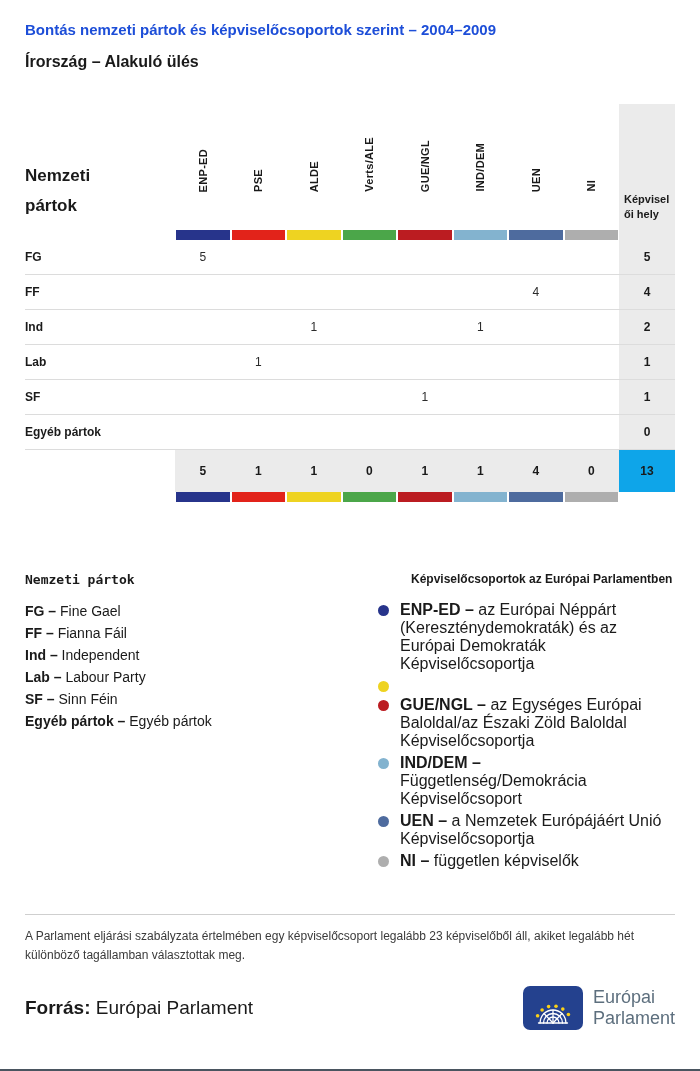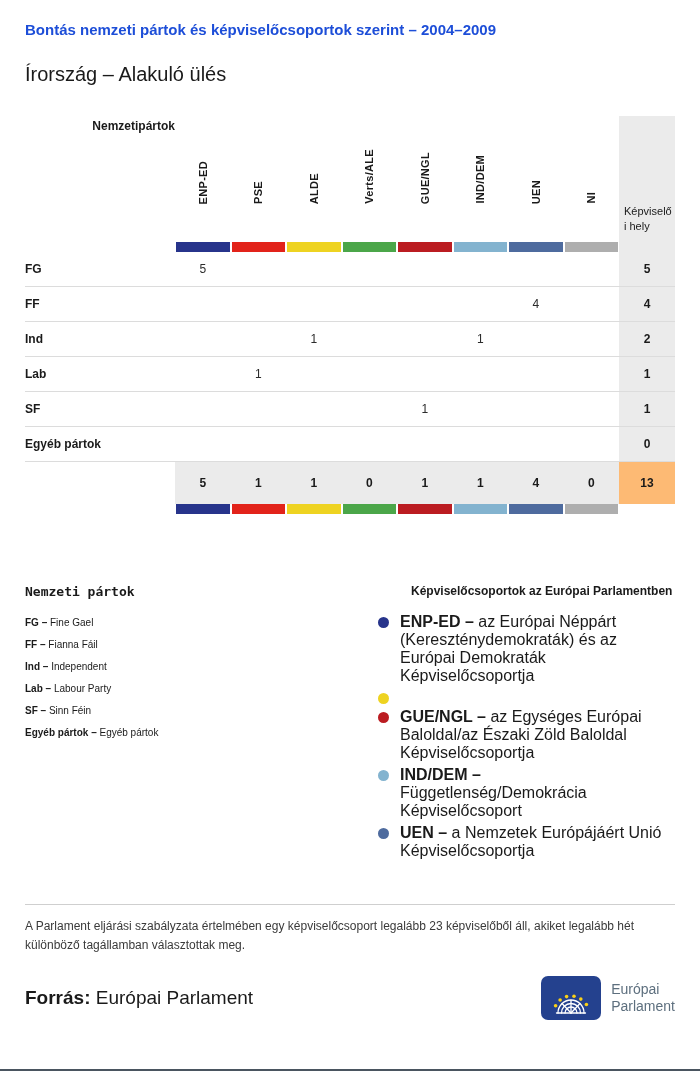--- a/index.html
+++ b/index.html
@@ -8,61 +8,61 @@
     position: relative;
     width: 700px;
     height: 1071px;
     padding: 12px 25px 0 25px;
     overflow: hidden;
     background: #ffffff;
     font-family: "Liberation Sans", sans-serif;
     color: #1a1a1a;
   }
   .title { font-size: 15px; font-weight: 700; line-height: 20px; margin-top: 8px; color: #1d4ed8; }
-  .subtitle { font-size: 20px; font-weight: 400; line-height: 20px; margin-top: 24px; color: #1a1a1a; }
+  .subtitle { font-size: 16px; font-weight: 700; line-height: 20px; margin-top: 12px; color: #1a1a1a; }
 
   
   .table-wrap { margin-top: 32px; width: 650px; }
   .trow { display: grid; grid-template-columns: 150px repeat(8, 1fr) 56px; }
   .cell { position: relative; min-width: 0; }
   .thead-row { height: 126px; }
-  .head-label { display: flex; flex-direction: row; justify-content: flex-end; padding-bottom: 8px; font-weight: 700; font-size: 12px; line-height: 1.8; }
+  .head-label { display: flex; flex-direction: column; justify-content: flex-end; padding-bottom: 8px; font-weight: 700; font-size: 17px; line-height: 1.8; }
   .ghc { display: flex; align-items: flex-end; justify-content: center; padding-bottom: 38px; }
   .vlabel { writing-mode: vertical-rl; transform: rotate(180deg); font-size: 11px; font-weight: 700; letter-spacing: 0.3px; white-space: nowrap; }
   .seats-col { background: #ebebeb; }
-  .seats-head { display: flex; align-items: flex-end; padding: 4px 3px 8px 5px; font-weight: 400; font-size: 11px; line-height: 1.35; overflow-wrap: anywhere; }
+  .seats-head { display: flex; align-items: flex-end; padding: 4px 3px 8px 5px; font-weight: 700; font-size: 11px; line-height: 1.35; overflow-wrap: anywhere; }
   .bars-row { height: 10px; }
   .bar { height: 10px; margin: 0 1px; }
   .data-row { height: 35px; border-bottom: 1px solid #dcdcdc; }
   .party-cell { display: flex; align-items: center; font-weight: 700; font-size: 12px; }
   .num-cell { display: flex; align-items: center; justify-content: center; font-size: 12px; color: #2b2b2b; }
   .seats-val { font-weight: 700; background: #ebebeb; color: #1a1a1a; }
   .totals-row { height: 42px; }
   .totals-row .num-cell { background: #ebebeb; font-weight: 700; color: #1a1a1a; }
-  .totals-row .totals-seats { background: #fdba74; }
+  .totals-row .totals-seats { background: #0ea5e9; }
 
   
   .legends { display: flex; margin-top: 70px; width: 650px; }
   .legend-left { width: 353px; flex: 0 0 353px; }
   .legend-left-title { font-family: "DejaVu Sans Mono", monospace; font-weight: 700; font-size: 13px; margin-bottom: 15px; }
-  .party-item { font-size: 10px; line-height: 18px; margin-bottom: 4px; }
+  .party-item { font-size: 14px; line-height: 18px; margin-bottom: 4px; }
   .abbr { font-weight: 700; }
   .legend-right { flex: 1; }
   .legend-right-title { font-weight: 700; font-size: 12px; margin-bottom: 15px; padding-left: 33px; }
   .group-item { display: flex; align-items: flex-start; margin-bottom: 4px; font-size: 16px; line-height: 18px; }
   .dot { width: 11px; height: 11px; border-radius: 50%; flex: 0 0 11px; margin: 4px 11px 0 0; }
   .gtext { max-width: 262px; }
 
   
   .rule { border-top: 1px solid #cfcfcf; margin-top: 40px; width: 650px; }
   .footnote { font-size: 12px; color: #3a3a3a; line-height: 1.55; padding-top: 12px; width: 652px; }
   .footer-row { display: flex; justify-content: space-between; align-items: center; margin-top: 22px; width: 650px; }
   .source { font-size: 19px; }
   .logo { display: flex; align-items: center; gap: 10px; }
-  .logo-text { display: flex; flex-direction: column; font-size: 14px; color: #5d6f7e; line-height: 1.2; }
+  .logo-text { display: flex; flex-direction: column; font-size: 18px; color: #5d6f7e; line-height: 1.2; }
   .bottom-bar { position: absolute; left: 0; bottom: 0; width: 700px; height: 2px; background: #4a5560; }
 </style>
 </head>
 <body>
 
 <div class="page">
 
   <div class="title">Bontás nemzeti pártok és képviselőcsoportok szerint – 2004–2009</div>
   <div class="subtitle">Írország – Alakuló ülés</div>
 
@@ -280,20 +280,24 @@
             <div class="dot" style="background: rgb(187, 28, 33);"></div>
             <div class="gtext"><span class="abbr">GUE/NGL – </span><span>az Egységes Európai Baloldal/az Északi Zöld Baloldal Képviselőcsoportja</span></div>
           </div>
           <div class="group-item">
             <div class="dot" style="background: rgb(131, 179, 207);"></div>
             <div class="gtext"><span class="abbr">IND/DEM – </span><span>Függetlenség/Demokrácia Képviselőcsoport</span></div>
           </div>
           <div class="group-item">
             <div class="dot" style="background: rgb(78, 107, 158);"></div>
             <div class="gtext"><span class="abbr">UEN – </span><span>a Nemzetek Európájáért Unió Képviselőcsoportja</span></div>
+          </div>
+          <div class="group-item">
+            <div class="dot" style="background: rgb(174, 174, 174);"></div>
+            <div class="gtext"><span class="abbr">NI – </span><span>független képviselők</span></div>
           </div>
         </div>
     </div>
   </div>
 
   <div class="rule"></div>
   <p class="footnote">A Parlament eljárási szabályzata értelmében egy képviselőcsoport legalább 23 képviselőből áll, akiket legalább hét különböző tagállamban választottak meg.</p>
 
   <div class="footer-row">
     <div class="source">

